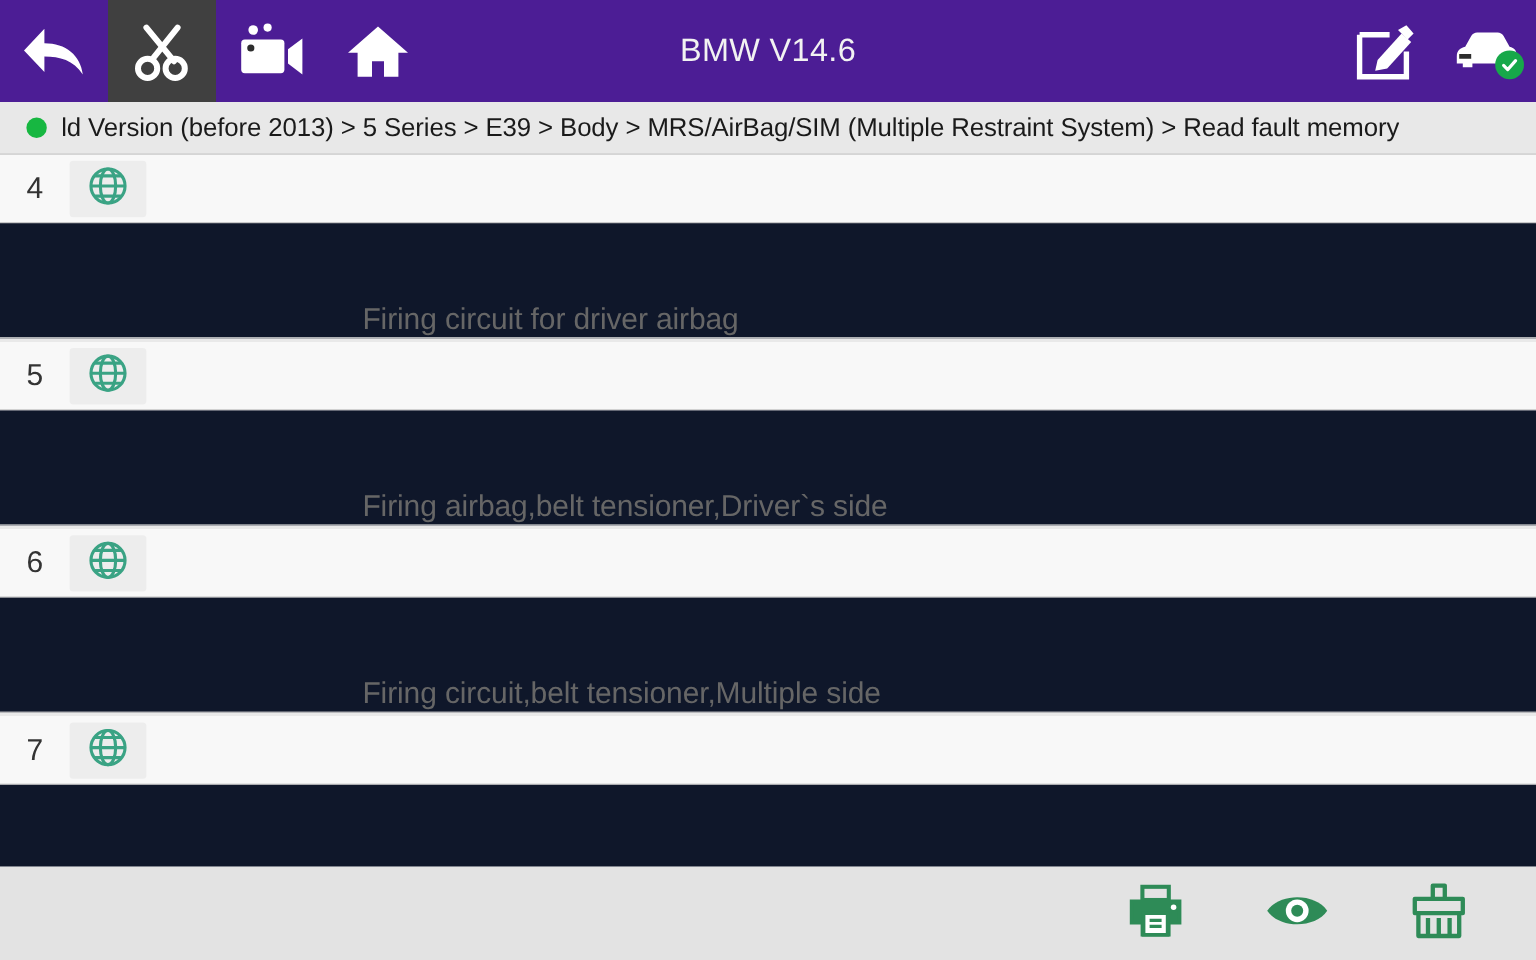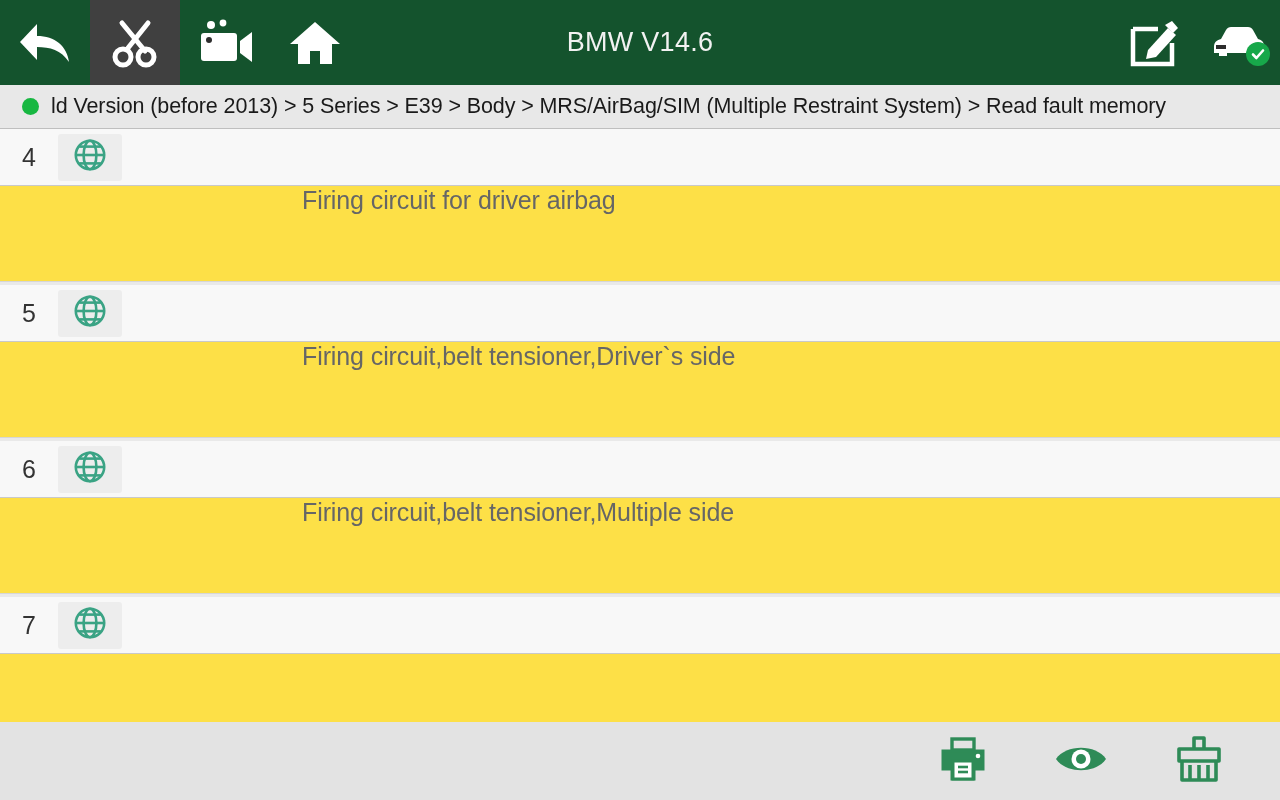--- a/index.html
+++ b/index.html
@@ -16,21 +16,21 @@
     width: 1280px;
     height: 800px;
     display: flex;
     flex-direction: column;
   }
 
   
   .topbar {
     position: relative;
     height: 85px;
-    background: #14532d;
+    background: #4c1d95;
     display: flex;
     align-items: center;
     flex: 0 0 85px;
   }
   .tool-btn {
     width: 90px;
     height: 85px;
     display: flex;
     align-items: center;
     justify-content: center;
@@ -136,23 +136,23 @@
     border-radius: 3px;
     display: flex;
     align-items: center;
     justify-content: center;
     flex: 0 0 64px;
     cursor: pointer;
   }
 
   .row-body {
     height: 96px;
-    background: #fde047;
-    display: flex;
-    align-items: flex-start;
+    background: #0f172a;
+    display: flex;
+    align-items: flex-end;
     border-bottom: 1px solid #d6d6d6;
   }
   .body-left {
     width: 285px;
     flex: 0 0 285px;
     border-right: 1px solid #cfcfcf;
   }
   .body-right {
     flex: 1 1 auto;
     display: flex;
@@ -307,21 +307,21 @@
                 <line x1="7.2" y1="9.6" x2="28.8" y2="9.6"></line>
                 <line x1="7.2" y1="26.4" x2="28.8" y2="26.4"></line>
               </g>
             </svg>
           </span>
         </span>
       </div>
       <div class="row-body">
         <div class="body-left"></div>
         <div class="body-right">
-          <span class="desc-text">Firing circuit,belt tensioner,Driver`s side</span>
+          <span class="desc-text">Firing airbag,belt tensioner,Driver`s side</span>
         </div>
       </div>
     </div>
 
     <div class="group">
       <div class="row-head">
         <span class="row-index">6</span>
         <span class="globe-cell">
           <span>
             <svg width="36" height="36" viewBox="0 0 36 36">

